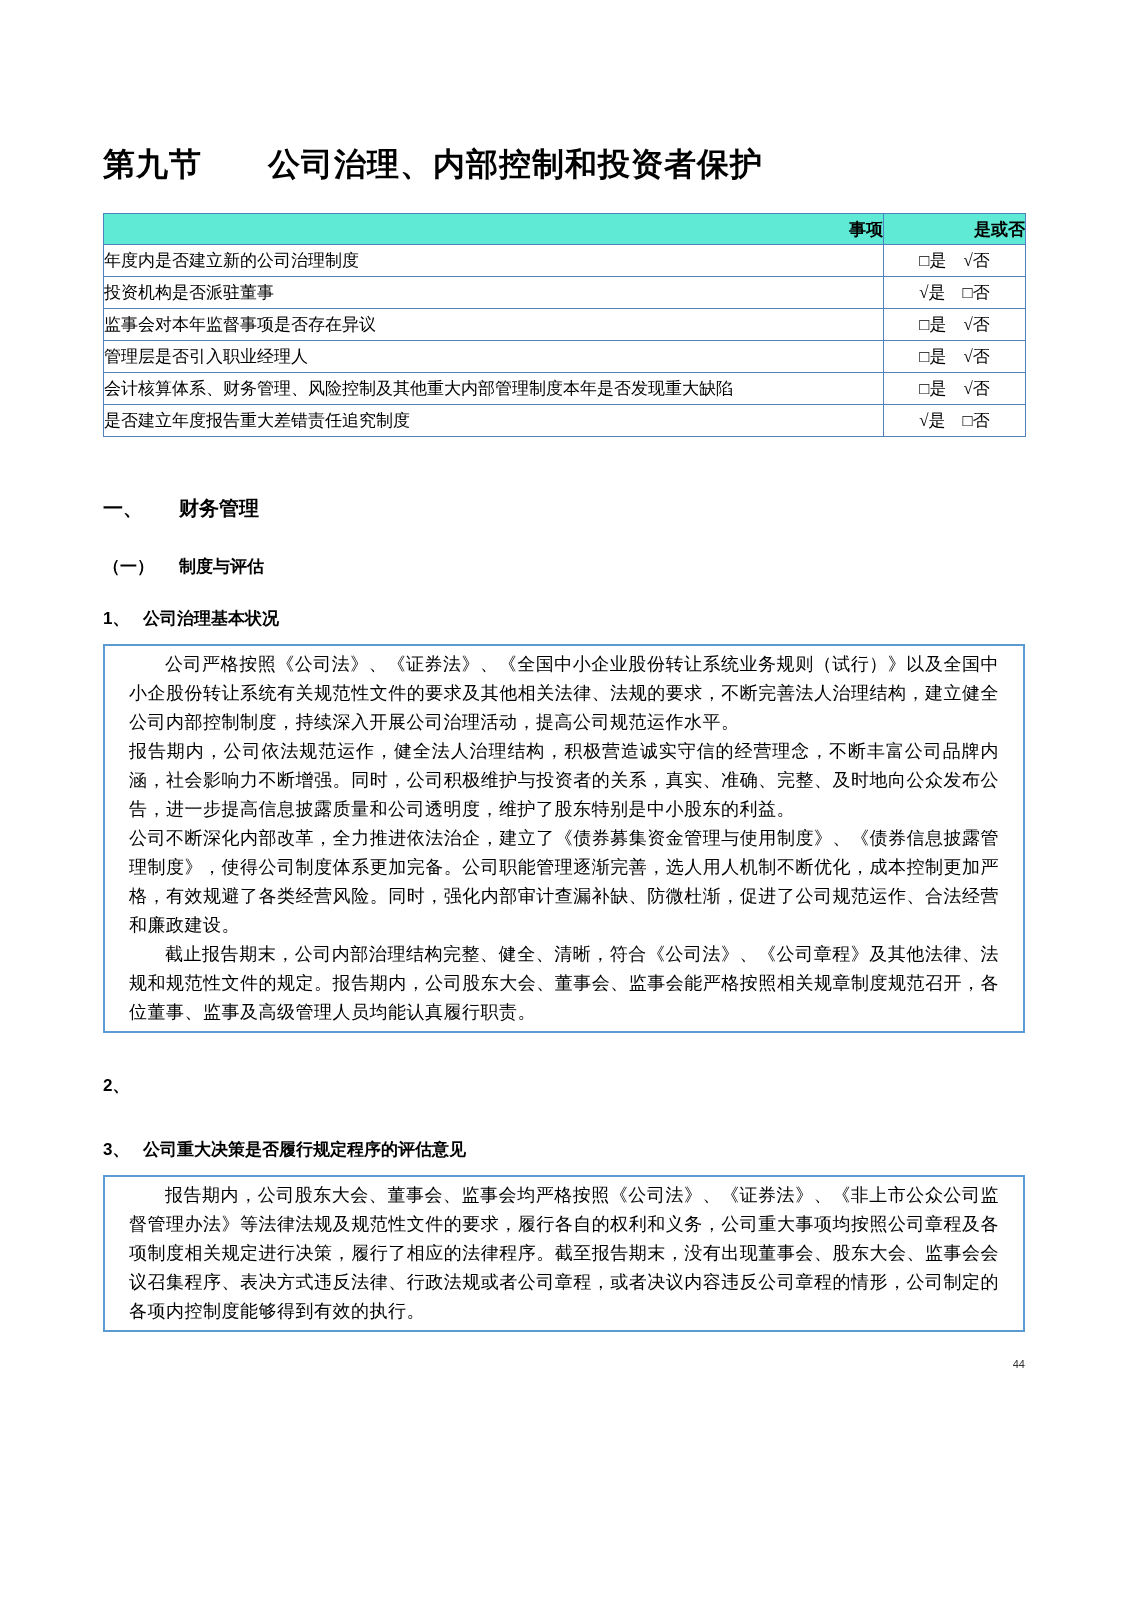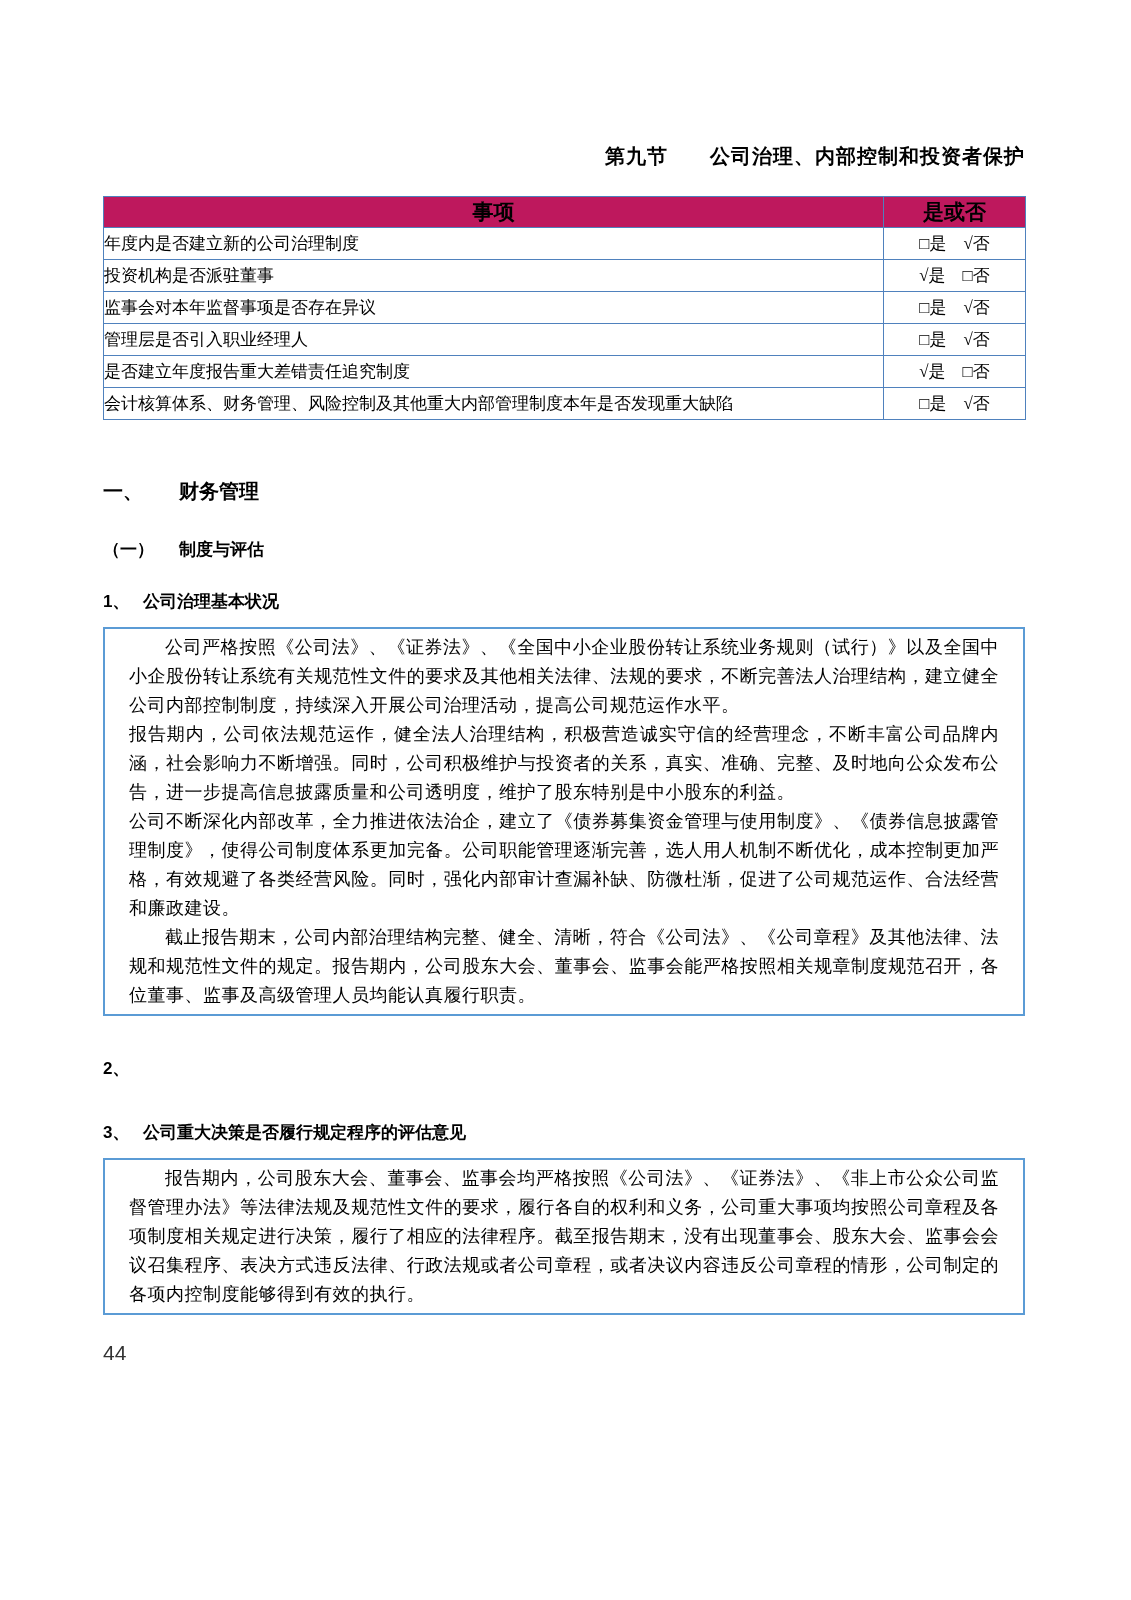--- a/index.html
+++ b/index.html
@@ -3,35 +3,35 @@
 <meta charset="utf-8">
 <style>
   html,body{margin:0;padding:0;background:#ffffff;}
   body{
     width:1131px;height:1600px;overflow:hidden;position:relative;
     font-family:"Liberation Serif","DejaVu Serif",serif;
     color:#000000;
   }
   .content{width:922px;margin:0 auto 0 103px;}
   .doc-title{
-    margin:0;padding-top:143px;text-align:right;
+    margin:0;padding-top:143px;text-align:left;
     font-family:"Liberation Sans","DejaVu Sans",sans-serif;
-    font-size:20px;font-weight:bold;letter-spacing:1px;white-space:pre;
+    font-size:32px;font-weight:bold;letter-spacing:1px;white-space:pre;
   }
   table.qa-table{
     width:100%;border-collapse:collapse;margin-top:26px;
     font-size:17px;table-layout:fixed;
   }
   table.qa-table th,table.qa-table td{
     border:1px solid #4f81bd;padding:0;
   }
   table.qa-table th{
-    background:#be185d;height:30px;text-align:center;
+    background:#5eead4;height:30px;text-align:right;
     font-family:"Liberation Sans","DejaVu Sans",sans-serif;
-    font-weight:bold;font-size:21px;
+    font-weight:bold;font-size:17px;
   }
   table.qa-table td{height:31px;}
   td.cell-item{padding:0 8px;text-align:left;}
   td.cell-answer{text-align:center;}
   col.col-item{width:780px;}
   col.col-answer{width:142px;}
   .sec-heading{
     font-family:"Liberation Sans","DejaVu Sans",sans-serif;
     font-weight:bold;display:flex;align-items:baseline;
   }
@@ -43,23 +43,23 @@
   .h-level3 .h-num{width:40px;flex:none;}
   .h3-gap{margin-top:41px;}
   .text-block{
     margin-top:14px;border:2px solid #5b9bd5;
     padding:4px 24px;font-size:18px;line-height:29px;
     text-align:justify;letter-spacing:0.5px;
   }
   .text-block p{margin:0;}
   .text-block p.indent{text-indent:2em;}
   .page-footer{
-    margin-top:26px;text-align:left;
+    margin-top:26px;text-align:right;
     font-family:"Liberation Sans","DejaVu Sans",sans-serif;
-    font-size:21px;color:#333333;
+    font-size:11px;color:#333333;
   }
 </style>
 </head>
 <body>
 
 <div class="content">
 
   <h1 class="doc-title">第九节　　公司治理、内部控制和投资者保护</h1>
 
   <table class="qa-table">
@@ -84,26 +84,26 @@
       </tr>
       <tr>
         <td class="cell-item">监事会对本年监督事项是否存在异议</td>
         <td class="cell-answer">□是　√否</td>
       </tr>
       <tr>
         <td class="cell-item">管理层是否引入职业经理人</td>
         <td class="cell-answer">□是　√否</td>
       </tr>
       <tr>
+        <td class="cell-item">会计核算体系、财务管理、风险控制及其他重大内部管理制度本年是否发现重大缺陷</td>
+        <td class="cell-answer">□是　√否</td>
+      </tr>
+      <tr>
         <td class="cell-item">是否建立年度报告重大差错责任追究制度</td>
         <td class="cell-answer">√是　□否</td>
-      </tr>
-      <tr>
-        <td class="cell-item">会计核算体系、财务管理、风险控制及其他重大内部管理制度本年是否发现重大缺陷</td>
-        <td class="cell-answer">□是　√否</td>
       </tr>
     </tbody>
   </table>
 
   <div class="sec-heading h-level1">
     <span class="h-num">一、</span>
     <span>财务管理</span>
   </div>
 
   <div class="sec-heading h-level2">

